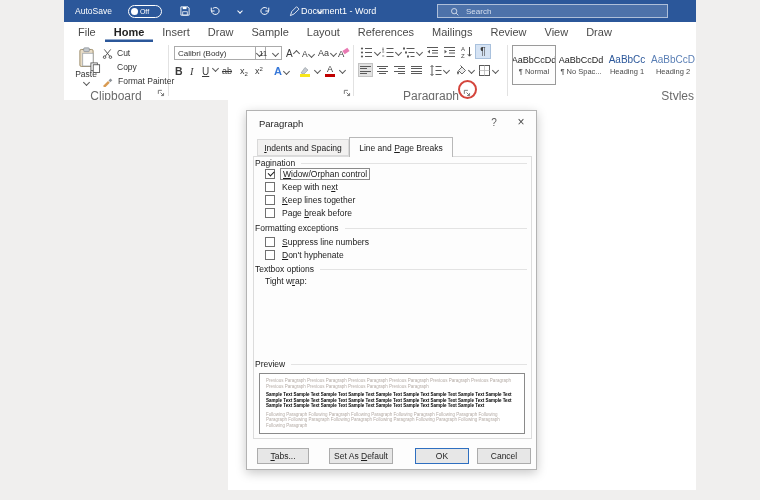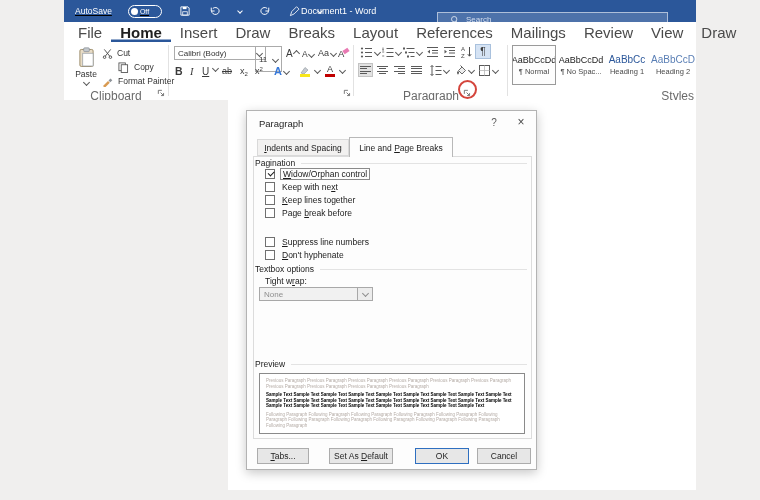--- a/index.html
+++ b/index.html
@@ -1,32 +1,32 @@
 <!DOCTYPE html>
 <html><head>
 <meta charset="utf-8">
 <style>
   html,body{margin:0;padding:0;background:#f0efee;font-family:"Liberation Sans",sans-serif;}
   #stage{position:relative;width:760px;height:500px;background:#f0efee;overflow:hidden;}
   
   #win{position:absolute;left:64px;top:0;width:632px;height:490px;}
   .titlebar{position:absolute;left:0;top:0;width:632px;height:22px;background:#2b579a;display:flex;align-items:center;}
-  .tb-left{display:flex;align-items:center;gap:16px;padding-left:11px;text-decoration:underline;}
+  .tb-left{display:flex;align-items:center;gap:16px;padding-left:11px;}
   .tb-label{color:#fff;font-size:8.5px;}
   .pill{width:28px;height:11px;border:1px solid #fff;border-radius:7px;display:flex;align-items:center;gap:2px;padding:0 2px;}
   .pill .dot{width:7px;height:7px;border-radius:50%;background:#fff;}
   .pill .st{color:#fff;font-size:7px;}
   .tb-ic{display:inline-flex;align-items:center;justify-content:center;width:14px;height:14px;}
   .wchev{display:inline-block;width:3px;height:3px;border-right:1px solid #fff;border-bottom:1px solid #fff;transform:rotate(45deg);}
   .doc-title{position:absolute;left:237px;top:0;height:38px;line-height:22px;color:#fff;font-size:9px;white-space:nowrap;}
-  .searchbox{position:absolute;left:373px;top:4px;width:231px;height:14px;background:rgba(255,255,255,.16);border:1px solid rgba(255,255,255,.55);display:flex;align-items:center;gap:5px;padding-left:28px;box-sizing:border-box;margin-top:8px;}
+  .searchbox{position:absolute;left:373px;top:4px;width:231px;height:14px;background:rgba(255,255,255,.16);border:1px solid rgba(255,255,255,.55);display:flex;align-items:center;gap:5px;padding-left:28px;box-sizing:border-box;}
   .searchbox span{color:#d6dfee;font-size:8px;}
   
   .tabsrow{position:absolute;left:0;top:22px;width:632px;height:20px;background:#fff;display:flex;align-items:stretch;padding-left:5px;box-sizing:border-box;}
-  .rtab{font-size:15px;color:#4a4a4a;padding:0 9px;display:flex;align-items:center;}
+  .rtab{font-size:11px;color:#4a4a4a;padding:0 9px;display:flex;align-items:center;}
   .rtab.active{color:#1f1f1f;font-weight:700;box-shadow:inset 0 -2.5px 0 #2b579a;}
   
   .ribbon{position:absolute;left:0;top:42px;width:632px;height:58px;background:#fff;border-bottom:1px solid #cfcfcf;box-sizing:content-box;}
   .gsep{position:absolute;top:3px;height:51px;width:1px;background:#e2e2e2;}
   .glabel{position:absolute;top:47px;font-size:12px;color:#6a6a6a;text-align:center;}
   .launcher{position:absolute;width:10px;height:10px;display:flex;align-items:center;justify-content:center;}
   .chev{display:inline-block;width:4px;height:4px;border-right:1px solid #5a5a5a;border-bottom:1px solid #5a5a5a;transform:rotate(45deg);margin-left:2px;}
   .chev.up{transform:rotate(-135deg);}
   .smalltxt{font-size:8.5px;color:#333;}
   .ric{position:absolute;display:flex;align-items:center;justify-content:center;color:#3a3a3a;}
@@ -121,21 +121,21 @@
           </svg>
         <span>Search</span>
       </div>
     </div>
 
     <div class="tabsrow">
       <div class="rtab">File</div>
       <div class="rtab active">Home</div>
       <div class="rtab">Insert</div>
       <div class="rtab">Draw</div>
-      <div class="rtab">Breaks</div>
+      <div class="rtab">Sample</div>
       <div class="rtab">Layout</div>
       <div class="rtab">References</div>
       <div class="rtab">Mailings</div>
       <div class="rtab">Review</div>
       <div class="rtab">View</div>
       <div class="rtab">Draw</div>
     </div>
 
     <div class="ribbon">
       <div class="gsep" style="left:104px"></div>
@@ -152,21 +152,21 @@
         <span class="chev" style="margin:0"></span>
       </div>
       <div class="ric" style="left:38px;top:5px;height:12px;gap:4px">
         <svg width="11" height="11" viewBox="0 0 12 12">
             <path d="M2.5 1.5l6 7.5M9.5 1.5l-6 7.5" stroke="#4a4a4a" stroke-width="1"></path>
             <circle cx="2.8" cy="10" r="1.4" fill="none" stroke="#4a4a4a"></circle>
             <circle cx="9.2" cy="10" r="1.4" fill="none" stroke="#4a4a4a"></circle>
           </svg>
         <span class="smalltxt">Cut</span>
       </div>
-      <div class="ric" style="left:54px;top:19px;height:12px;gap:5px">
+      <div class="ric" style="left:26px;top:19px;height:12px;gap:16px">
         <svg width="11" height="11" viewBox="0 0 12 12">
             <rect x="1" y="1" width="7" height="8.5" fill="#fff" stroke="#4a4a4a" stroke-width="0.9"></rect>
             <rect x="3.5" y="3" width="7" height="8.5" fill="#fff" stroke="#4a4a4a" stroke-width="0.9"></rect>
           </svg>
         <span class="smalltxt">Copy</span>
       </div>
       <div class="ric" style="left:38px;top:33px;height:12px;gap:4px">
         <svg width="12" height="12" viewBox="0 0 12 12">
             <path d="M1 11l5-5 1.8 1.8-5 5z" fill="#d89a52"></path>
             <path d="M6.5 5.5l2-2 1.8 1.8-2 2z" fill="#8d9298"></path>
@@ -178,21 +178,21 @@
         <svg width="8" height="8" viewBox="0 0 9 9">
             <path d="M1.5 1.5h4M1.5 1.5v4" stroke="#6a6a6a" fill="none"></path>
             <path d="M4 4l3.2 3.2M7.4 4.6V7.4H4.6" stroke="#6a6a6a" fill="none"></path>
           </svg>
       </div>
 
       <div class="ric" style="left:110px;top:4px;width:92px;height:14px;border:1px solid #ababab;justify-content:space-between;padding:0 3px;box-sizing:border-box">
         <span style="font-size:8px;color:#333">Calibri (Body)</span>
         <span class="chev"></span>
       </div>
-      <div class="ric" style="left:191px;top:4px;width:27px;height:26px;border:1px solid #ababab;justify-content:space-between;padding:0 3px;box-sizing:border-box">
+      <div class="ric" style="left:191px;top:4px;width:27px;height:14px;border:1px solid #ababab;justify-content:space-between;padding:0 3px;box-sizing:border-box">
         <span style="font-size:8px;color:#333">11</span>
         <span class="chev"></span>
       </div>
       <div class="ric" style="left:222px;top:4px;height:14px">
         <span style="font-size:10px">A</span>
           <span class="chev up" style="margin-left:1px"></span>
       </div>
       <div class="ric" style="left:238px;top:5px;height:14px">
         <span style="font-size:8.5px">A</span>
           <span class="chev" style="margin-left:1px"></span>
@@ -417,39 +417,36 @@
     </div>
     <div class="crow" style="top:83px">
       <span class="cb"></span>
       <span class="clabel"><span></span><span class="k">K</span><span>eep lines together</span></span>
     </div>
     <div class="crow" style="top:96px">
       <span class="cb"></span>
       <span class="clabel"><span>Page </span><span class="k">b</span><span>reak before</span></span>
     </div>
 
+    <div class="sech" style="top:112px">
+        <span>Formatting exceptions</span>
+      </div>
     <div class="crow" style="top:125px">
       <span class="cb"></span>
       <span class="clabel"><span></span><span class="k">S</span><span>uppress line numbers</span></span>
     </div>
     <div class="crow" style="top:138px">
       <span class="cb"></span>
       <span class="clabel"><span></span><span class="k">D</span><span>on't hyphenate</span></span>
     </div>
 
     <div class="sech" style="top:153px">
         <span>Textbox options</span>
       </div>
     <div style="position:absolute;left:18px;top:165px;font-size:8.5px"><span>Tight w</span><span class="k">r</span><span>ap:</span></div>
-    <div class="combo">
-      <span class="val">None</span>
-      <span class="btn">
-          <span class="chev"></span>
-        </span>
-    </div>
 
     <div class="sech" style="top:248px">
         <span>Preview</span>
       </div>
     <div class="pvbox">
       <div class="pv-gray">Previous Paragraph Previous Paragraph Previous Paragraph Previous Paragraph Previous Paragraph Previous Paragraph Previous Paragraph Previous Paragraph Previous Paragraph Previous Paragraph</div>
       <div class="pv-black">Sample Text Sample Text Sample Text Sample Text Sample Text Sample Text Sample Text Sample Text Sample Text Sample Text Sample Text Sample Text Sample Text Sample Text Sample Text Sample Text Sample Text Sample Text Sample Text Sample Text Sample Text Sample Text Sample Text Sample Text Sample Text Sample Text</div>
       <div class="pv-gray">Following Paragraph Following Paragraph Following Paragraph Following Paragraph Following Paragraph Following Paragraph Following Paragraph Following Paragraph Following Paragraph Following Paragraph Following Paragraph Following Paragraph</div>
     </div>
 

